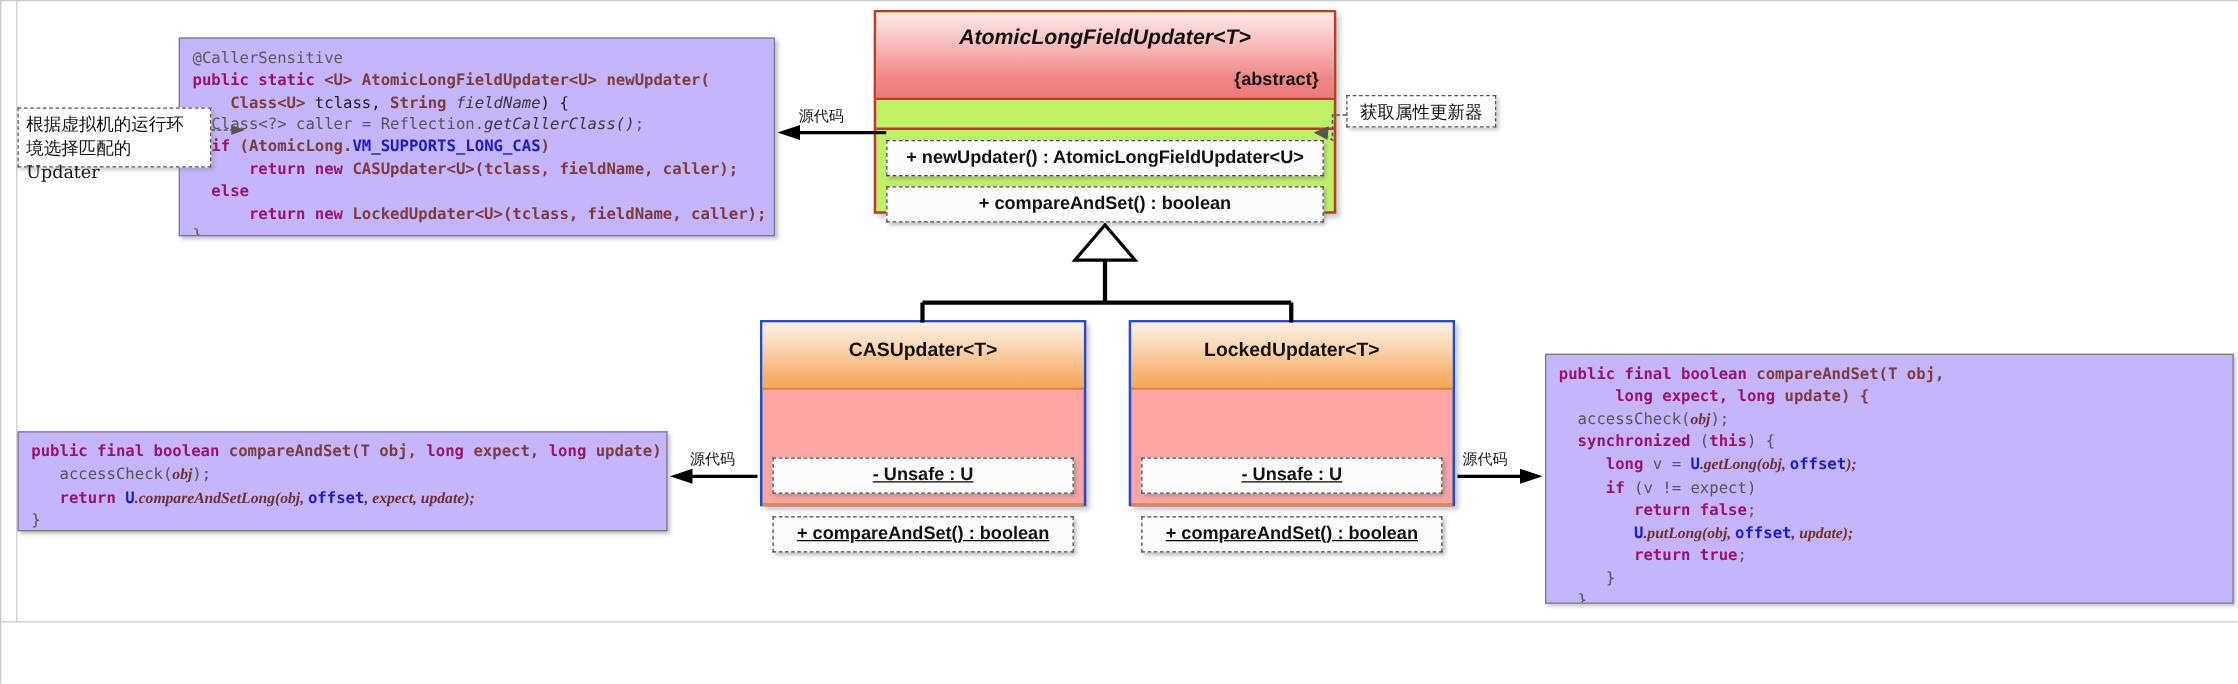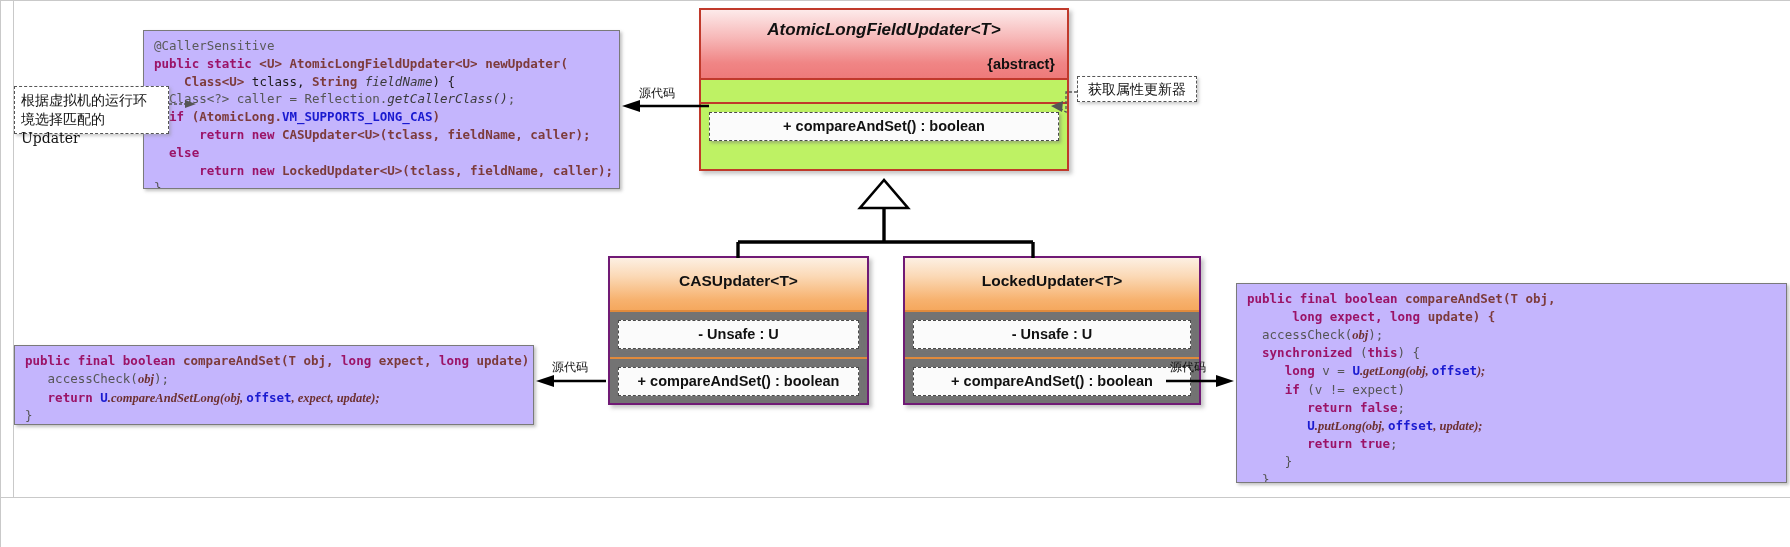--- a/index.html
+++ b/index.html
@@ -56,34 +56,35 @@
     font-style:italic;font-weight:bold;font-size:17px;color:#111;
   }
   .uml-abstract .hdr .ab{
     position:absolute;right:12px;bottom:6px;
     font-weight:bold;font-size:14.5px;color:#111;
   }
   .uml-abstract .attrs{height:22px;border-bottom:2px solid #c0392b;}
   .uml-abstract .ops{padding:8px 8px 10px 8px;}
 
   .uml-sub{
-    border:2px solid #701a75;
-    background:#737373;
+    border:2px solid #1d4ed8;
+    background:#fca5a5;
     box-shadow:3px 3px 4px rgba(110,110,110,.4);
+    text-decoration:underline;
   }
   .uml-sub .hdr{
     background:linear-gradient(to bottom,#fdf0e3 0%,#fbd9b6 35%,#f7b26f 80%,#f5a85e 100%);
     border-bottom:2px solid #e08a3c;
     height:52px;position:relative;
   }
   .uml-sub .hdr .nm{
     position:absolute;left:0;right:0;top:14px;text-align:center;
     font-weight:bold;font-size:15.5px;color:#111;
   }
-  .uml-sub .attrs{padding:8px 8px 8px 8px;border-bottom:2px solid #e08a3c;}
+  .uml-sub .attrs{padding:8px 8px 8px 8px;border-bottom:2px solid #e08a3c;margin-top:46px;}
   .uml-sub .ops{padding:8px 8px 8px 8px;}
 
   
   .member{
     border:1px dashed #4a4a4a;
     background:#fbfbfb;
     box-shadow:2px 2px 3px rgba(120,120,120,.5);
     text-align:center;
     font-weight:bold;
     font-size:14.5px;
@@ -132,39 +133,40 @@
   <div class="note abs" style="left:14px;top:71px;width:155px;height:48px;margin-top:15px;">根据虚拟机的运行环
 境选择匹配的Updater</div>
 
   <div class="uml uml-abstract" style="left:699px;top:8px;width:370px;height:163px;">
     <div class="hdr">
       <div class="nm">AtomicLongFieldUpdater&lt;T&gt;</div>
       <div class="ab">{abstract}</div>
     </div>
     <div class="attrs"></div>
     <div class="ops">
+      <div class="member" style="margin-bottom:8px;">+ newUpdater() : AtomicLongFieldUpdater&lt;U&gt;</div>
       <div class="member">+ compareAndSet() : boolean</div>
     </div>
   </div>
 
-  <div class="note abs" style="left:1077px;top:76px;width:120px;height:26px;text-align:center;line-height:18px;font-family:Liberation Mono, monospace;">获取属性更新器</div>
+  <div class="note abs" style="left:1077px;top:76px;width:120px;height:26px;text-align:center;line-height:18px;">获取属性更新器</div>
 
   <div class="uml uml-sub" style="left:608px;top:256px;width:261px;height:149px;">
     <div class="hdr">
       <div class="nm">CASUpdater&lt;T&gt;</div>
     </div>
     <div class="attrs">
       <div class="member">- Unsafe : U</div>
     </div>
     <div class="ops">
       <div class="member">+ compareAndSet() : boolean</div>
     </div>
   </div>
 
-  <div class="uml uml-sub" style="left:903px;top:256px;width:298px;height:149px;">
+  <div class="uml uml-sub" style="left:903px;top:256px;width:261px;height:149px;">
     <div class="hdr">
       <div class="nm">LockedUpdater&lt;T&gt;</div>
     </div>
     <div class="attrs">
       <div class="member">- Unsafe : U</div>
     </div>
     <div class="ops">
       <div class="member">+ compareAndSet() : boolean</div>
     </div>
   </div>

